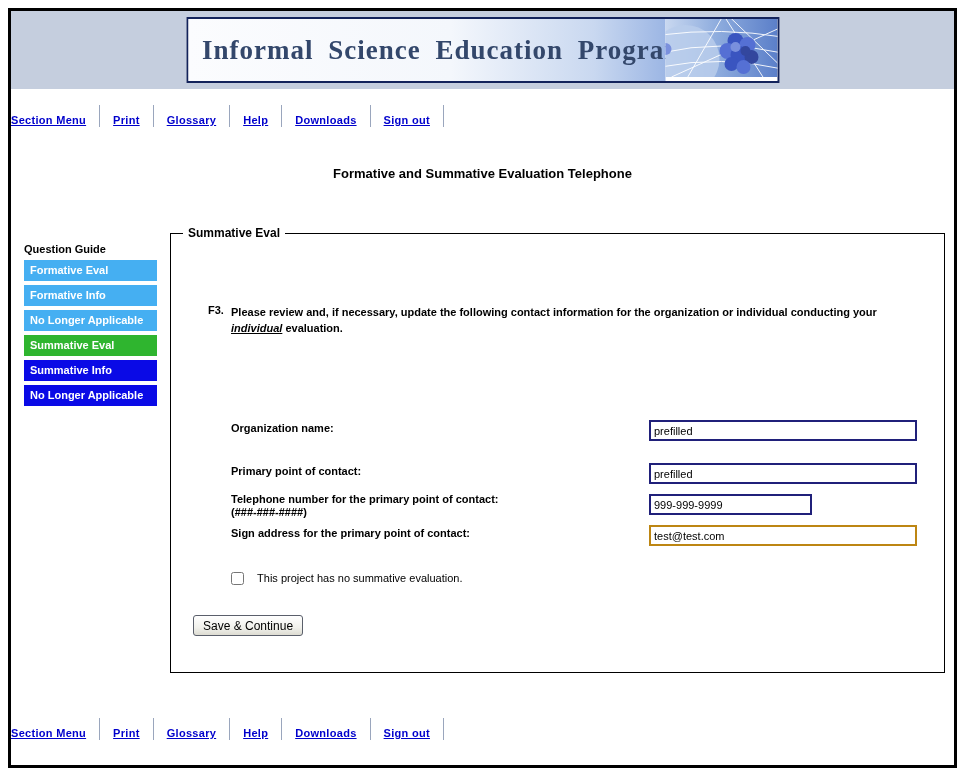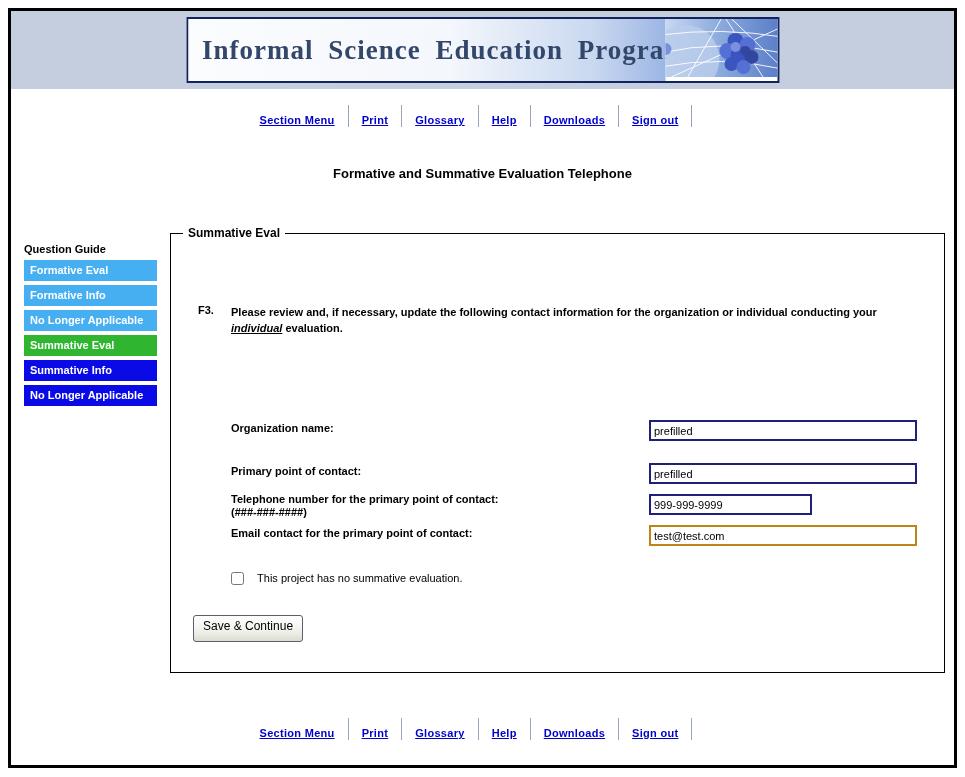--- a/index.html
+++ b/index.html
@@ -8,55 +8,55 @@
 
   
   .header-band{position:absolute;left:0;top:0;width:100%;height:78px;background:#c5cede;}
   .banner{position:absolute;left:50%;top:6px;transform:translateX(-50%);width:589px;height:62px;border:2px solid #13235b;display:flex;background:#fff;}
   .banner-logo{width:62px;height:100%;background:#16355c;flex:0 0 auto;border-right:1px solid #0d1e44;position:relative;}
   .banner-mid{flex:1 1 auto;display:flex;align-items:center;background:linear-gradient(90deg,#fbfcfe 0%,#f4f7fc 55%,#c9d8f0 85%,#9cb6e4 100%);overflow:hidden;}
   .banner-title{font-family:"Liberation Serif",serif;font-weight:bold;font-size:27px;color:#33476b;letter-spacing:1px;word-spacing:7px;padding-left:14px;white-space:nowrap;}
   .banner-globe{width:112px;height:100%;flex:0 0 auto;}
 
   
-  .navrow{position:absolute;width:100%;text-align:center;white-space:nowrap;}
+  .navrow{position:absolute;width:100%;white-space:nowrap;}
   .navrow a{color:#0000cc;font-weight:bold;font-size:11px;text-decoration:underline;letter-spacing:.3px;}
   .navrow .sep{display:inline-block;width:1px;height:22px;background:#9aa6bd;margin:0 13px;vertical-align:middle;position:relative;top:-5px;}
   .nav-top{top:99px;}
   .nav-bottom{top:712px;}
 
   
   .page-title{position:absolute;top:155px;width:100%;text-align:center;font-size:13px;font-weight:bold;}
 
   
   .sidebar{position:absolute;left:13px;top:232px;width:133px;}
   .sidebar-heading{font-weight:bold;font-size:11px;margin-bottom:5px;}
   .guide-item{box-sizing:border-box;width:133px;color:#fff;font-weight:bold;font-size:11px;line-height:13px;padding:4px 2px 4px 2px;text-indent:4px;margin-bottom:4px;}
 
   
   .eval-box{position:absolute;left:159px;top:222px;width:775px;height:440px;border:1px solid #000;background:#fff;box-sizing:border-box;}
   .eval-legend{position:absolute;top:-8px;left:12px;background:#fff;padding:0 5px;font-weight:bold;font-size:12px;}
   .q-row{position:absolute;top:70px;left:27px;width:720px;}
-  .q-num{position:absolute;left:0;top:0;font-weight:bold;}
+  .q-num{position:absolute;left:10px;top:0;font-weight:bold;}
   .q-text{display:block;margin-left:33px;font-weight:bold;line-height:16px;width:680px;}
   .q-text em{font-style:italic;text-decoration:underline;}
   .bullet-row{position:absolute;top:128px;left:82px;width:640px;line-height:15px;}
   .bullet-dot{display:inline-block;margin-right:8px;font-size:11px;}
 
   .f-label{position:absolute;left:60px;font-weight:bold;line-height:13px;width:400px;}
   .f-input{position:absolute;left:478px;box-sizing:border-box;height:21px;border:2px solid #20207a;font-family:"Liberation Sans",sans-serif;font-size:11px;padding:1px 3px;background:#fff;color:#000;}
   .w-long{width:268px;}
   .w-short{width:163px;}
   .email-border{border-color:#bd8613;}
 
   .chk-row{position:absolute;top:337px;left:60px;}
   .chk-row input{width:13px;height:13px;margin:0;vertical-align:middle;}
   .chk-row label{margin-left:10px;vertical-align:middle;}
 
-  .save-btn{position:absolute;top:381px;left:22px;font-family:"Liberation Sans",sans-serif;font-size:12px;color:#000;background:linear-gradient(#ffffff,#f1f1ec 60%,#dddcd2);border:1px solid #5a5f6b;border-radius:3px;padding:3px 9px 8px 9px;}
+  .save-btn{position:absolute;top:381px;left:22px;font-family:"Liberation Sans",sans-serif;font-size:12px;color:#000;background:linear-gradient(#ffffff,#f1f1ec 60%,#dddcd2);border:1px solid #5a5f6b;border-radius:3px;padding:3px 9px 2px 9px;}
 </style>
 </head>
 <body>
 
 <div class="outer">
 
   <div class="header-band">
     <div class="banner">
       <div class="banner-mid">
         <span class="banner-title">Informal Science Education Program</span>
@@ -125,21 +125,21 @@
 
     <div class="f-label" style="top:188px;">Organization name:</div>
     <input class="f-input w-long" style="top: 186px;" type="text" value="prefilled">
 
     <div class="f-label" style="top:231px;">Primary point of contact:</div>
     <input class="f-input w-long" style="top: 229px;" type="text" value="prefilled">
 
     <div class="f-label" style="top:259px;"><span>Telephone number for the primary point of contact:</span><br><span>(###-###-####)</span></div>
     <input class="f-input w-short" style="top: 260px;" type="text" value="999-999-9999">
 
-    <div class="f-label" style="top:293px;">Email contact for the primary point of contact:</div>
+    <div class="f-label" style="top:293px;">Sign address for the primary point of contact:</div>
     <input class="f-input w-long email-border" style="top: 291px;" type="text" value="test@test.com">
 
     <div class="chk-row">
       <input type="checkbox" id="nosumm" style="">
       <label for="nosumm">This project has no summative evaluation.</label>
     </div>
 
     <button class="save-btn">Save &amp; Continue</button>
   </div>
 

